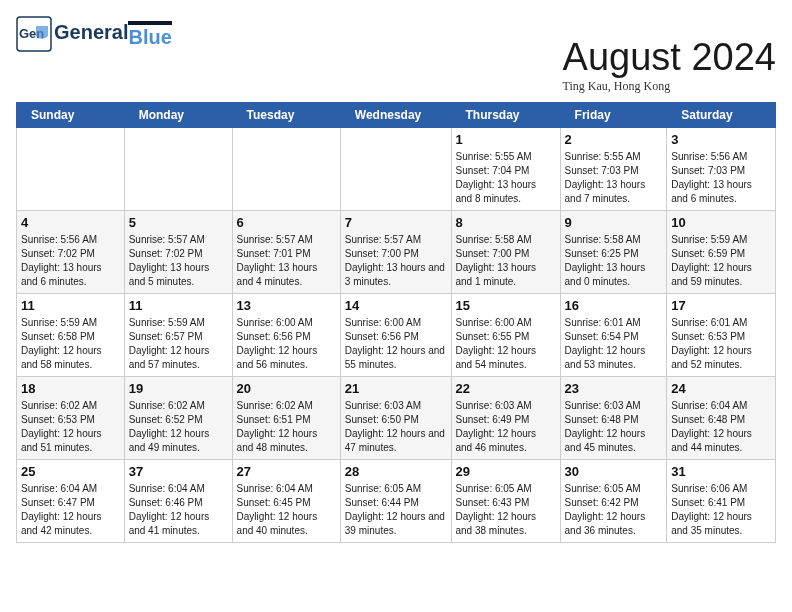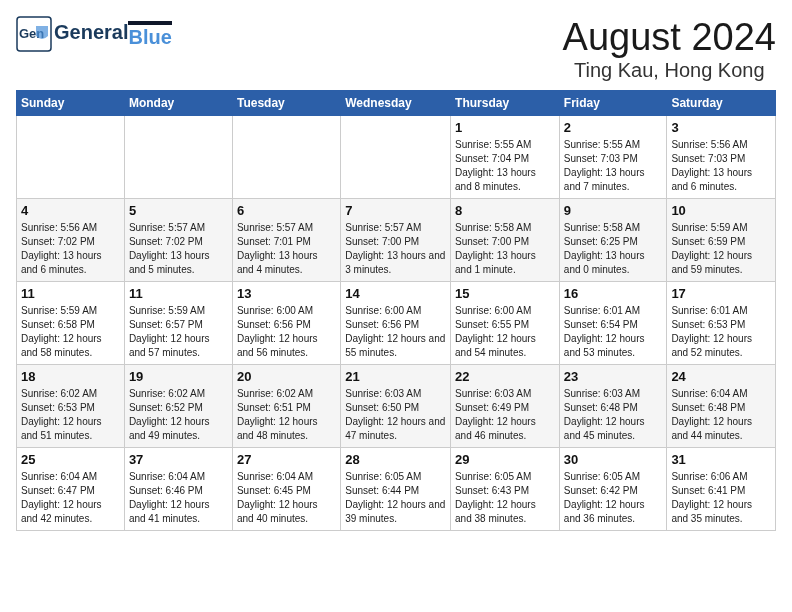--- a/index.html
+++ b/index.html
@@ -15,40 +15,42 @@
       justify-content: space-between;
       align-items: flex-start;
       margin-bottom: 8px;
     }
     .logo {
       display: flex;
       flex-direction: column;
       align-items: flex-start;
     }
     .title-area {
-      text-align: center;
+      text-align: left;
+      margin-top: 20px;
     }
     .month-title {
       font-size: 38px;
       font-weight: normal;
       color: #1a1a1a;
     }
     .location {
-      font-size: 20px;
+      font-size: 12px;
       color: #333;
+      font-family: Liberation Serif, serif;
     }
     table {
       width: 100%;
       border-collapse: collapse;
       font-size: 11px;
     }
     thead th {
       background: #2c5fa8;
       color: #fff;
-      padding: 5px 4px;
+      padding: 5px 14px;
       text-align: left;
       font-weight: bold;
       font-size: 12px;
       border: 1px solid #2c5fa8;
     }
     tbody td {
       border: 1px solid #ccc;
       vertical-align: top;
       padding: 4px;
       height: 80px;

